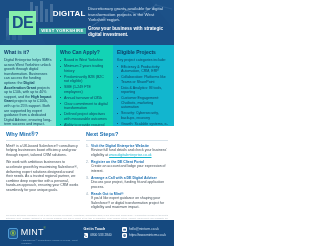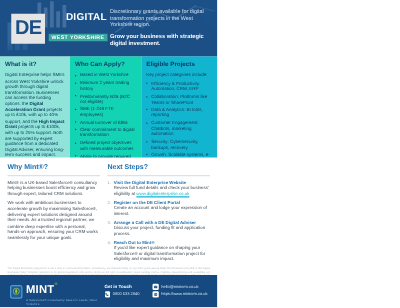--- a/index.html
+++ b/index.html
@@ -18,21 +18,21 @@
     height:45px;
     background:#1b4f86;
     overflow:hidden;
   }
   .header-art{position:absolute;inset:0;opacity:.22;}
   .header-inner{position:relative;display:flex;height:100%;z-index:2;}
   .logo-block{
     width:86px;display:flex;align-items:center;padding-left:9px;box-sizing:border-box;
   }
   .de-mark{
-    background:#e5e5e5;color:#1b4f86;
+    background:#86efac;color:#1b4f86;
     font-weight:bold;font-size:16px;line-height:1;
     padding:4px 3px 4px 3px;letter-spacing:-.5px;
     font-family:"Liberation Sans", sans-serif;
   }
   .de-words{margin-left:3px;text-align:right;}
   .de-words .l1,.de-words .l2{
     color:#ffffff;font-weight:bold;font-size:8px;line-height:8px;letter-spacing:.2px;
   }
   .de-words .l3{
     color:#ffffff;font-weight:bold;font-size:4.2px;line-height:6px;letter-spacing:.3px;
@@ -105,21 +105,21 @@
     position:absolute;left:0;bottom:0;width:174px;height:26px;
     background:#15497f;display:flex;align-items:center;
     padding:0 8px;box-sizing:border-box;
   }
   .fmint{display:flex;align-items:center;width:78px;}
   .mint-badge{
     width:9px;height:9px;border-radius:2px;background:#1f5c96;
     display:flex;align-items:center;justify-content:center;margin-right:2.5px;
     border:.5px solid #4f9bd4;
   }
-  .mint-word{color:#fff;font-weight:bold;font-size:9px;line-height:9px;letter-spacing:.2px;}
+  .mint-word{color:#fff;font-weight:normal;font-size:9px;line-height:9px;letter-spacing:.2px;}
   .mint-tm{font-size:3px;vertical-align:super;color:#9fcb3b;}
   .mint-tag{color:#8fb4d4;font-size:2.4px;line-height:3px;margin-top:.5px;letter-spacing:.1px;}
   .fgit{width:40px;}
   .fgit .lbl{color:#ffffff;font-weight:bold;font-size:3.6px;line-height:4.5px;margin-bottom:2px;}
   .frow{display:flex;align-items:center;color:#cfe0ef;font-size:3.2px;line-height:4.4px;margin-bottom:1.5px;}
   .ficon{
     width:4.6px;height:4.6px;border-radius:1px;background:#ffffff;
     display:flex;align-items:center;justify-content:center;margin-right:2px;flex:0 0 auto;
   }
   .ficon svg{display:block;}

